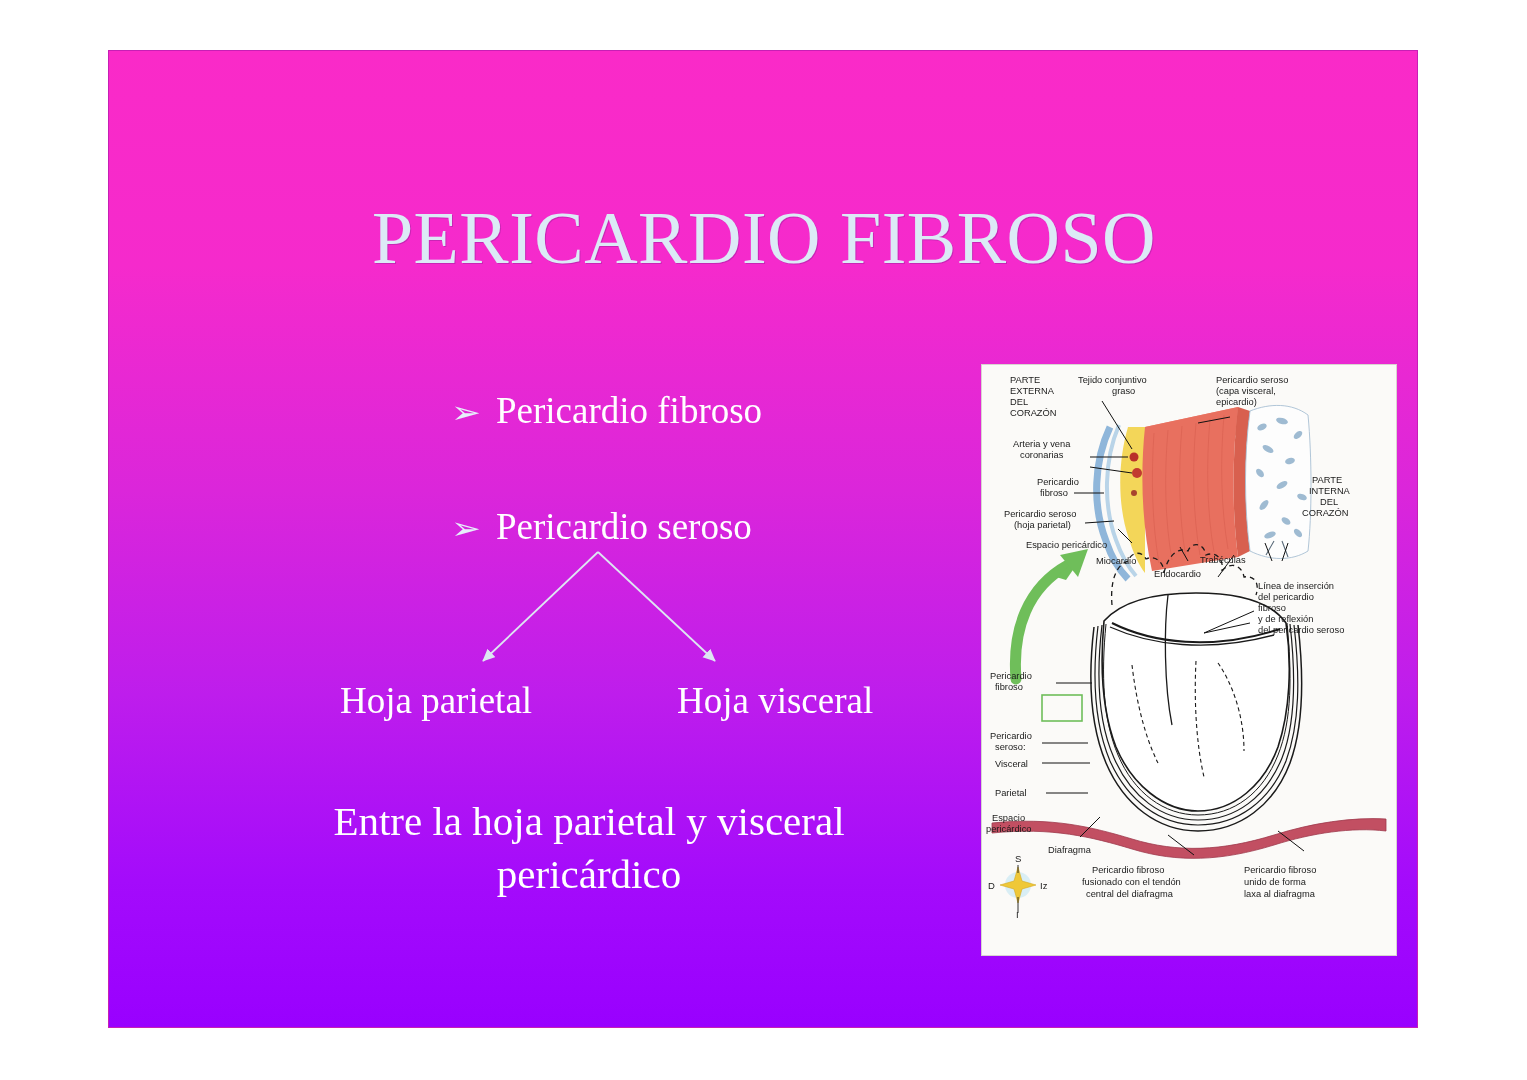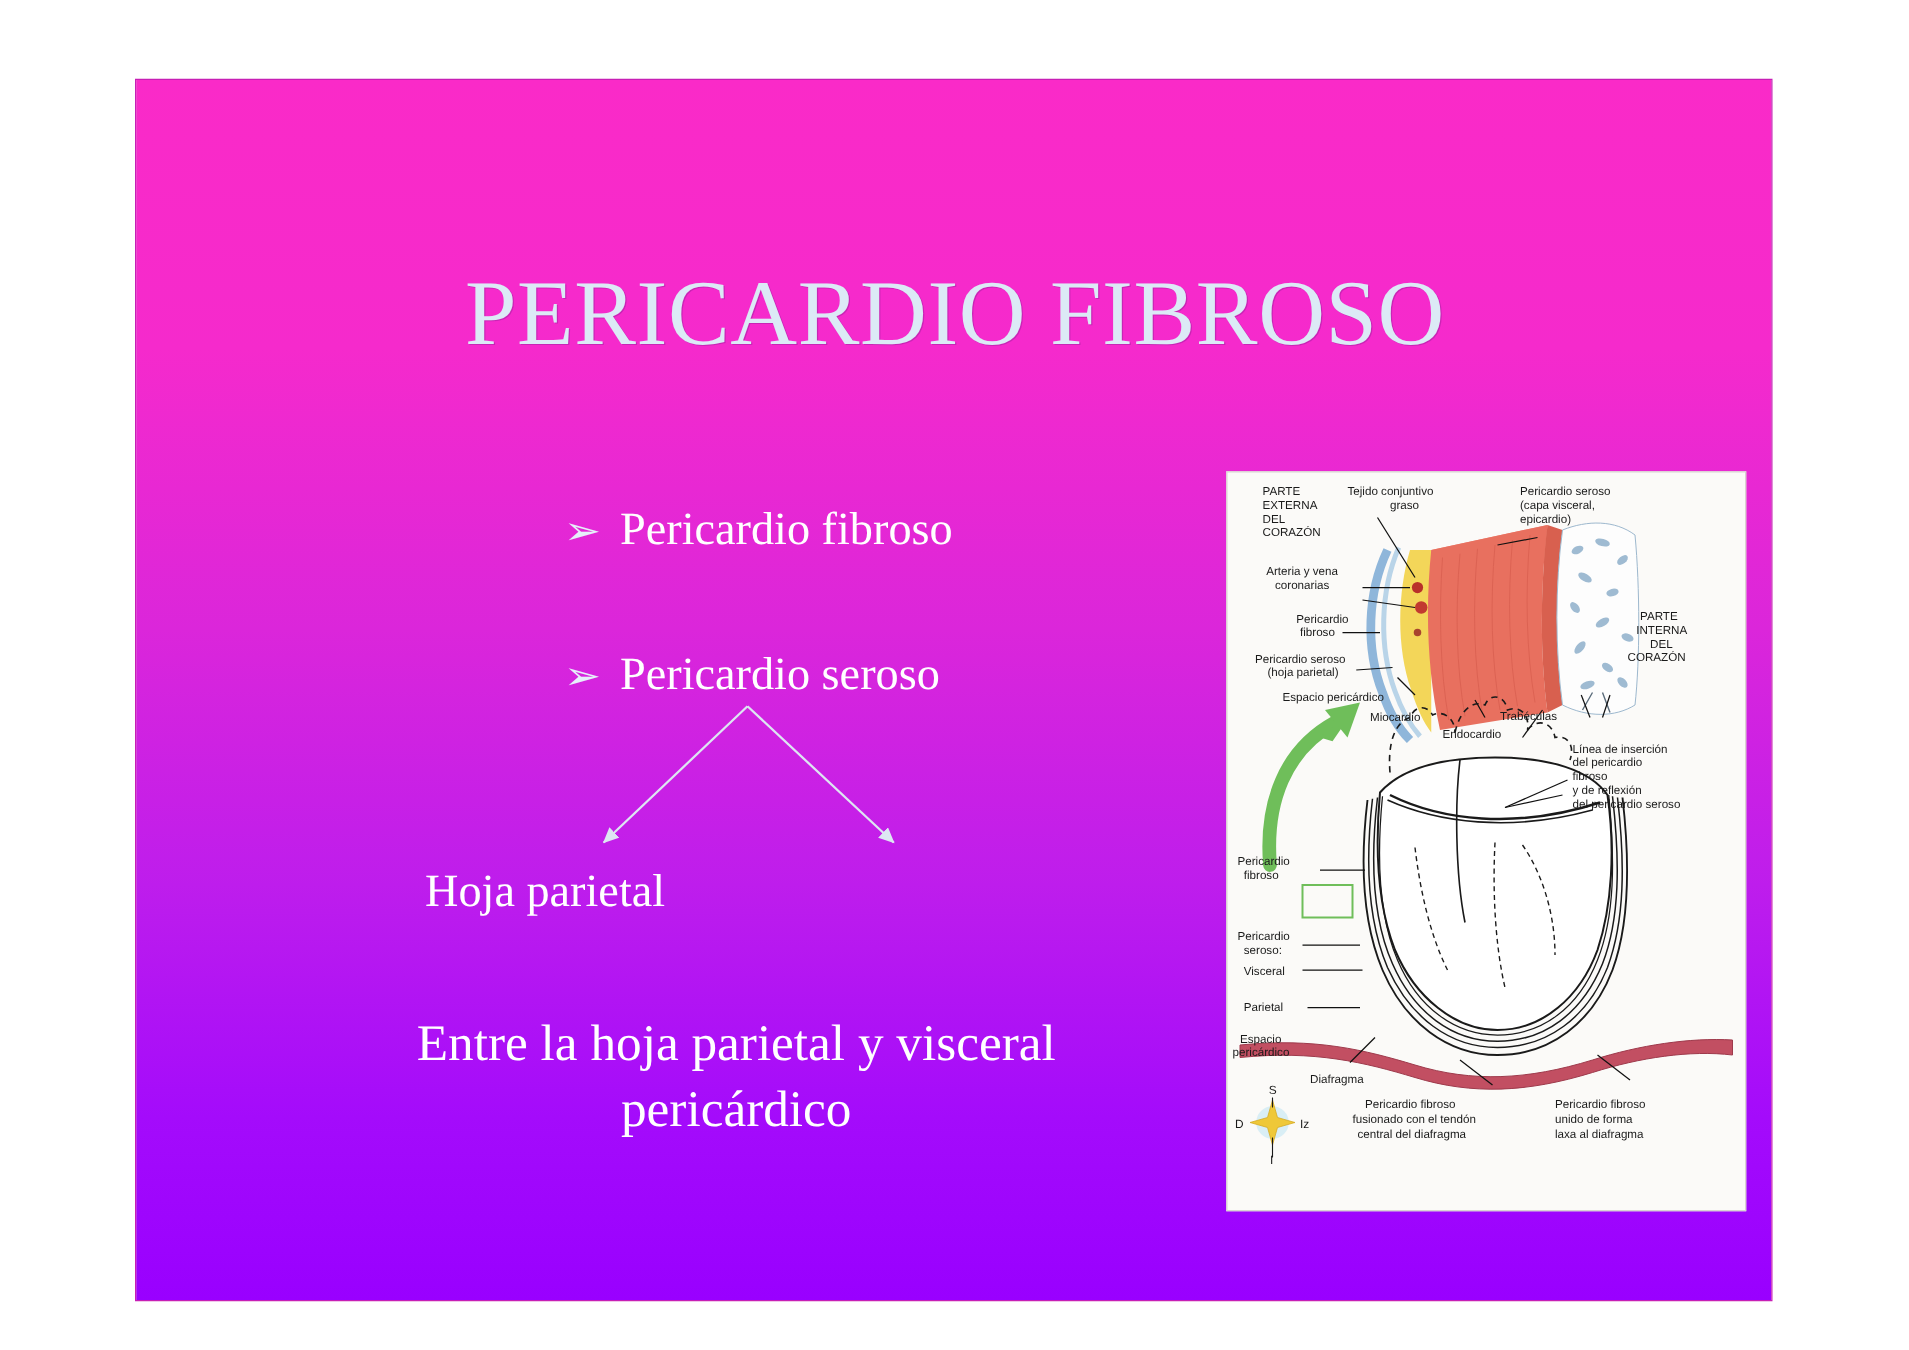--- a/index.html
+++ b/index.html
@@ -26,21 +26,20 @@
   #slide {
     position: absolute;
     left: 108px;
     top: 50px;
     width: 1310px;
     height: 978px;
     background: linear-gradient(to bottom, #FA2AC8 0%, #F52ACC 22%, #DB26DA 45%, #BE1DEC 66%, #A40BFB 85%, #9900FF 100%);
     border: 1px solid #c71fb5;
     box-sizing: border-box;
     overflow: hidden;
-    margin-top: 13px;
   }
 
   
   #slide-title {
     position: absolute;
     left: 150px;
     top: 150px;
     width: 1010px;
     text-align: center;
     color: #DCEAF6;
@@ -144,20 +143,21 @@
       <defs>
         <marker id="arw" markerWidth="9" markerHeight="9" refX="6.5" refY="3.2" orient="auto" markerUnits="strokeWidth">
           <path d="M0,0 L7,3.2 L0,6.4 z" fill="#DDE6F2"></path>
         </marker>
       </defs>
       <path d="M159,9 L44,118" stroke="#DDE6F2" stroke-width="1.8" fill="none" marker-end="url(#arw)"></path>
       <path d="M159,9 L276,118" stroke="#DDE6F2" stroke-width="1.8" fill="none" marker-end="url(#arw)"></path>
     </svg>
 
     <div class="leaf-label" id="leaf-0">Hoja parietal</div>
+    <div class="leaf-label" id="leaf-1">Hoja visceral</div>
 
     <div id="body-paragraph">
       <span class="pline">Entre la hoja parietal y visceral</span>
       <span class="pline">pericárdico</span>
     </div>
 
     <div id="figure-panel">
       <svg width="414" height="590" viewBox="0 0 414 590">
 
         <g>

